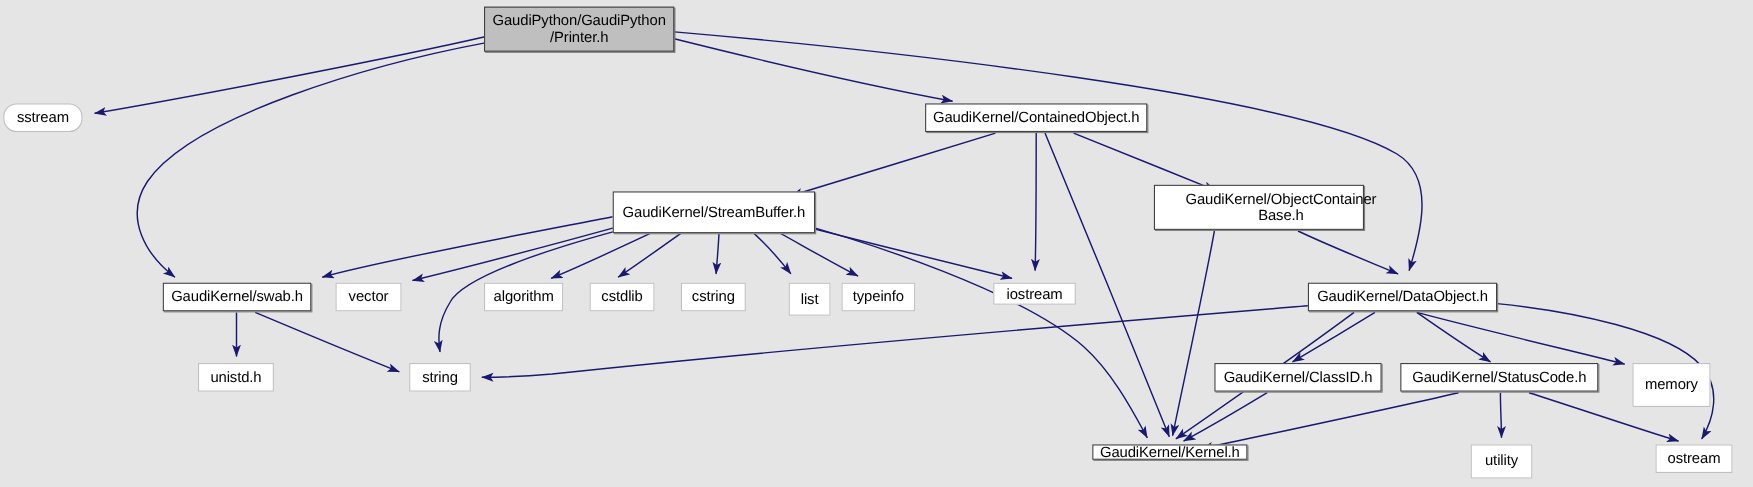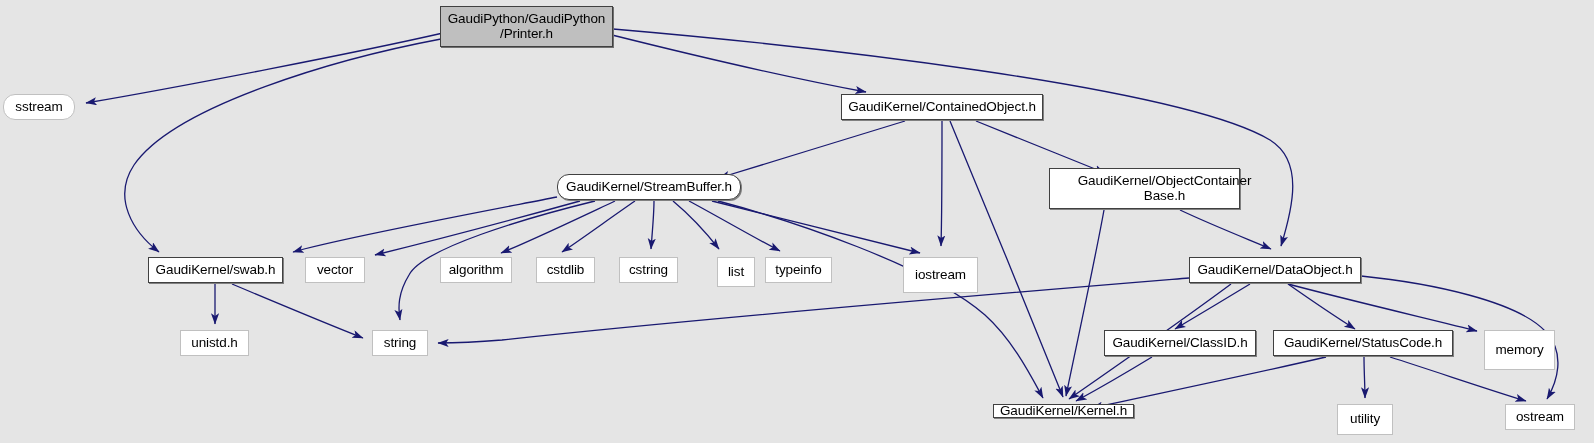--- a/index.html
+++ b/index.html
@@ -96,31 +96,31 @@
         <path d="M 1326,357 C 1257,373 1147,396 1092,408" fill="none" stroke="#191970" stroke-width="1.3" marker-end="url(#arrow)"></path>
         <path d="M 1364,357 C 1364,371 1365,387 1365,398" fill="none" stroke="#191970" stroke-width="1.3" marker-end="url(#arrow)"></path>
         <path d="M 1390,357 C 1437,372 1496,392 1526,401" fill="none" stroke="#191970" stroke-width="1.3" marker-end="url(#arrow)"></path>
       </g>
   </svg>
   <div id="nodes">
       <div class="node root" style="left: 440px; top: 6px; width: 173px; height: 41px;"><span class="node-label">GaudiPython/GaudiPython
 /Printer.h</span></div>
       <div class="node" style="left: 3px; top: 94px; width: 72px; height: 26px; border-radius: 12px;"><span class="node-label">sstream</span></div>
       <div class="node solid" style="left: 841px; top: 94px; width: 202px; height: 26px;"><span class="node-label">GaudiKernel/ContainedObject.h</span></div>
-      <div class="node solid" style="left: 557px; top: 174px; width: 184px; height: 26px; border-radius: 12px;"><span class="node-label">GaudiKernel/StreamBuffer.h</span></div>
+      <div class="node solid" style="left: 557px; top: 174px; width: 184px; height: 38px;"><span class="node-label">GaudiKernel/StreamBuffer.h</span></div>
       <div class="node solid" style="left: 1049px; top: 168px; width: 191px; height: 41px; padding-left: 40px;"><span class="node-label">GaudiKernel/ObjectContainer
 Base.h</span></div>
       <div class="node solid" style="left: 148px; top: 257px; width: 135px; height: 26px;"><span class="node-label">GaudiKernel/swab.h</span></div>
       <div class="node" style="left: 305px; top: 257px; width: 60px; height: 26px;"><span class="node-label">vector</span></div>
       <div class="node" style="left: 440px; top: 257px; width: 72px; height: 26px;"><span class="node-label">algorithm</span></div>
       <div class="node" style="left: 536px; top: 257px; width: 59px; height: 26px;"><span class="node-label">cstdlib</span></div>
       <div class="node" style="left: 619px; top: 257px; width: 59px; height: 26px;"><span class="node-label">cstring</span></div>
       <div class="node" style="left: 717px; top: 257px; width: 38px; height: 30px;"><span class="node-label">list</span></div>
       <div class="node" style="left: 765px; top: 257px; width: 67px; height: 26px;"><span class="node-label">typeinfo</span></div>
-      <div class="node" style="left: 903px; top: 257px; width: 75px; height: 36px;"><span class="node-label">iostream</span></div>
+      <div class="node" style="left: 903px; top: 257px; width: 75px; height: 20px; align-items: flex-end;"><span class="node-label">iostream</span></div>
       <div class="node solid" style="left: 1189px; top: 257px; width: 172px; height: 26px;"><span class="node-label">GaudiKernel/DataObject.h</span></div>
       <div class="node" style="left: 180px; top: 330px; width: 69px; height: 26px; justify-content: center;"><span class="node-label">unistd.h</span></div>
       <div class="node" style="left: 372px; top: 330px; width: 56px; height: 26px;"><span class="node-label">string</span></div>
       <div class="node solid" style="left: 1104px; top: 330px; width: 152px; height: 26px;"><span class="node-label">GaudiKernel/ClassID.h</span></div>
       <div class="node solid" style="left: 1273px; top: 330px; width: 180px; height: 26px;"><span class="node-label">GaudiKernel/StatusCode.h</span></div>
       <div class="node" style="left: 1484px; top: 330px; width: 71px; height: 40px;"><span class="node-label">memory</span></div>
       <div class="node solid" style="left: 993px; top: 404px; width: 141px; height: 14px;"><span class="node-label">GaudiKernel/Kernel.h</span></div>
       <div class="node" style="left: 1337px; top: 404px; width: 56px; height: 31px;"><span class="node-label">utility</span></div>
       <div class="node" style="left: 1505px; top: 404px; width: 70px; height: 26px;"><span class="node-label">ostream</span></div>
     </div>

